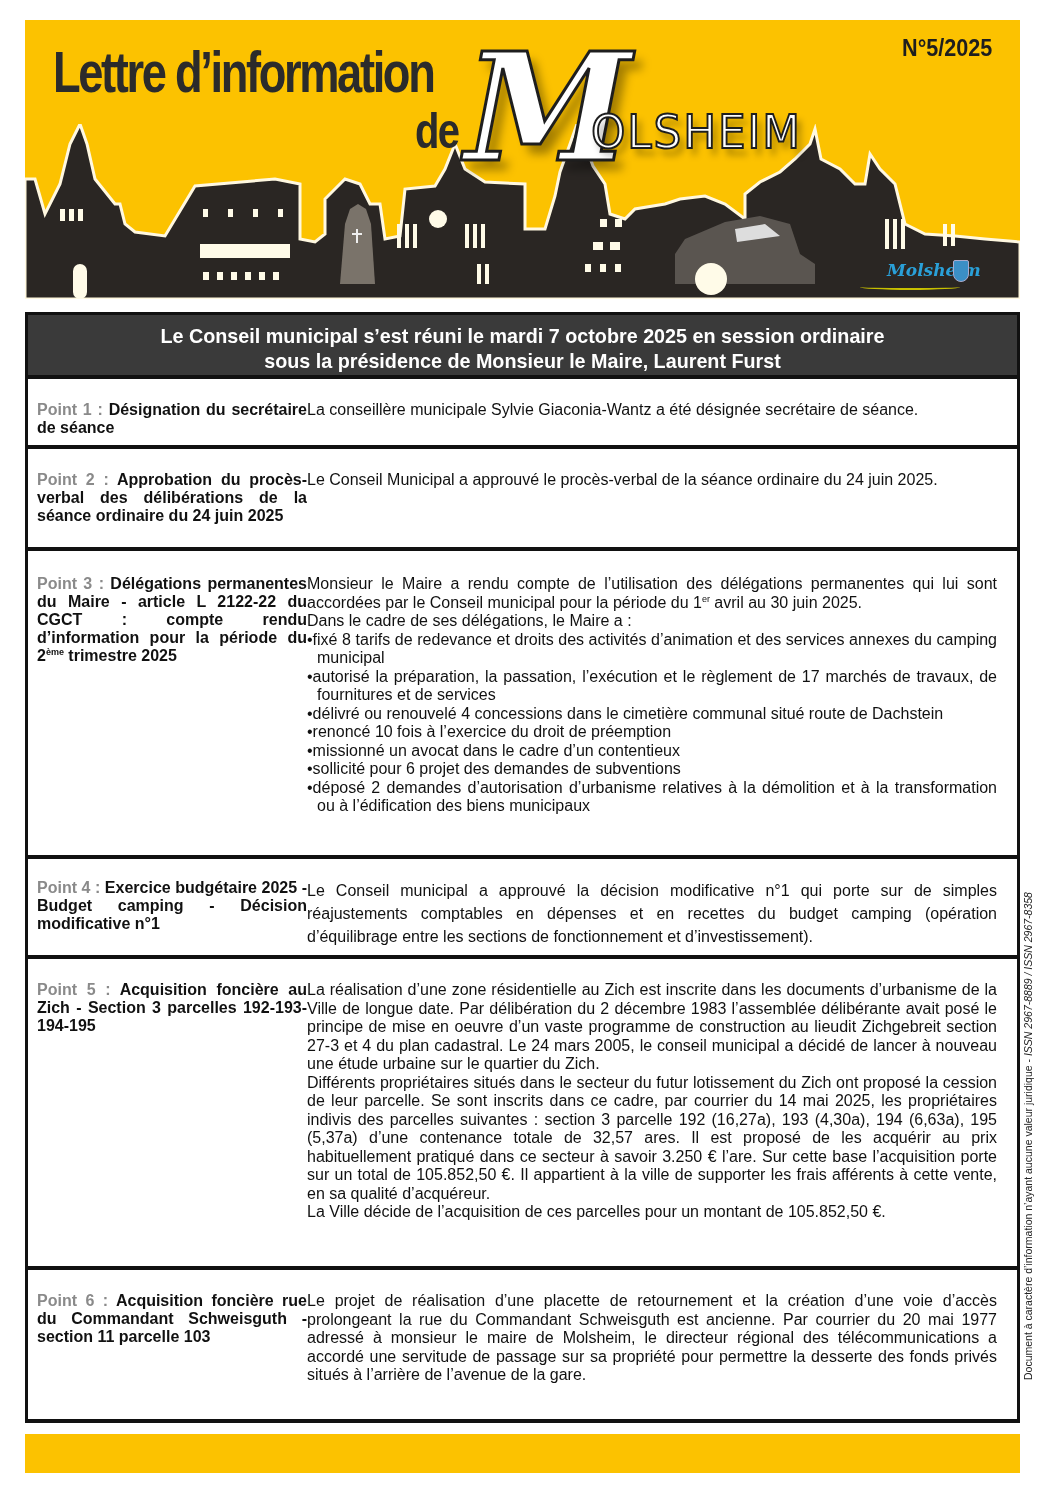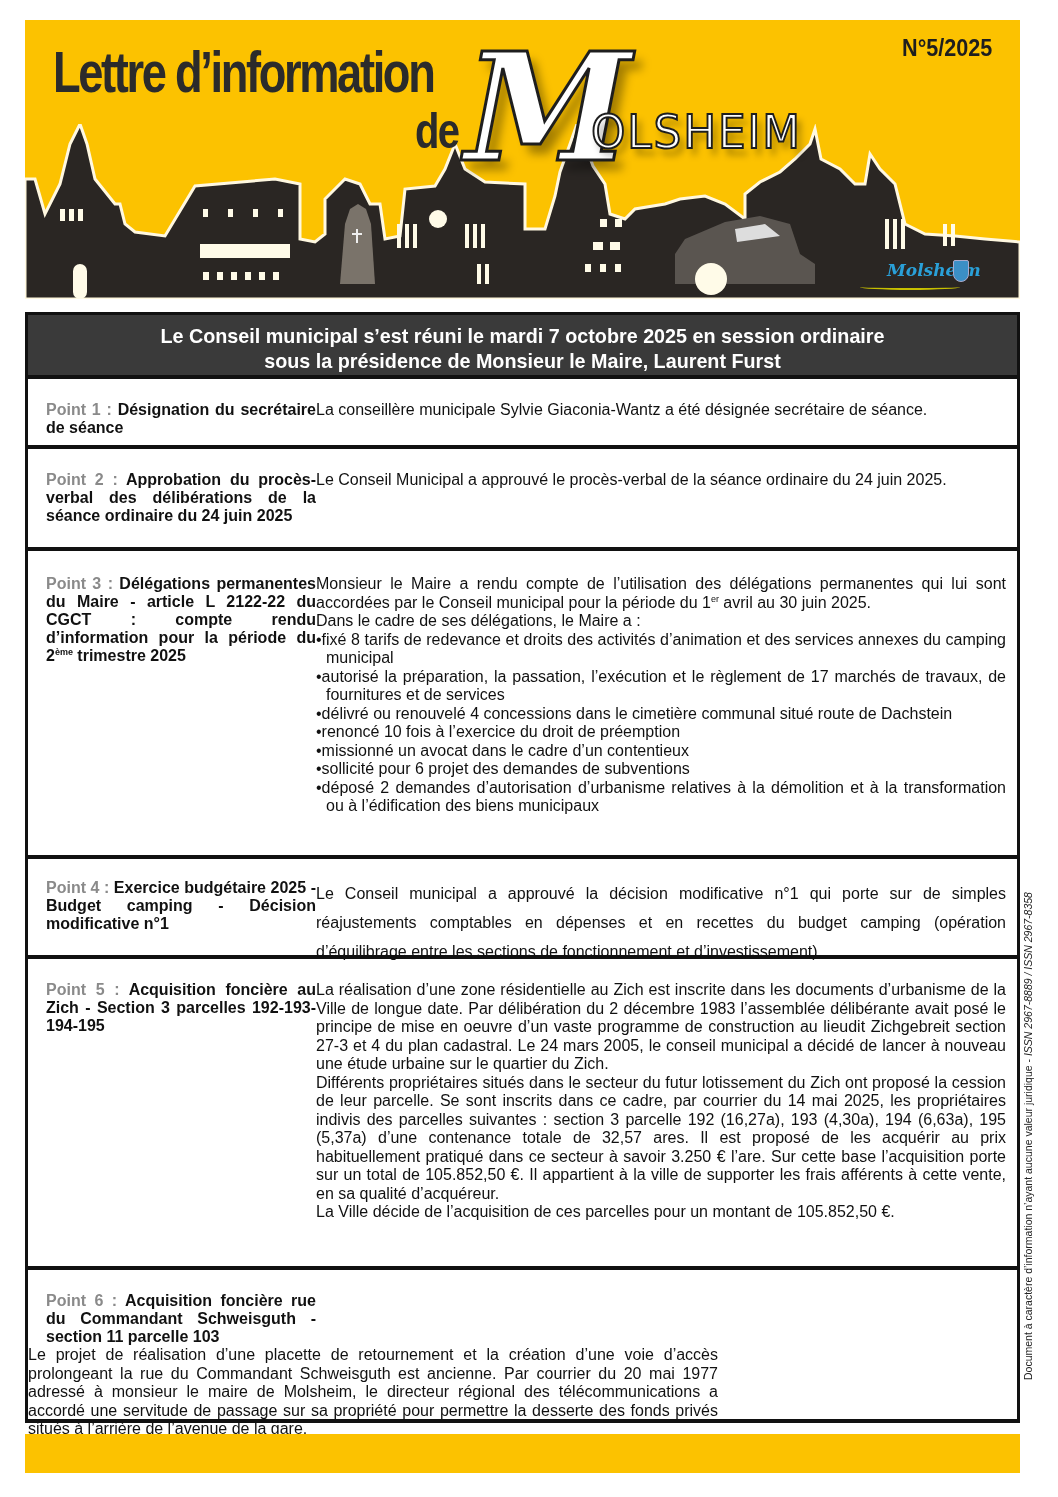--- a/index.html
+++ b/index.html
@@ -67,41 +67,41 @@
   .board-header {
     height: 64px; background: #3a3a3a; color: #fff;
     text-align: center; font-weight: bold; font-size: 21px; line-height: 25px;
     padding-top: 8px; border-bottom: 4px solid #111;
   }
   .board-header div { transform: scaleX(0.94); }
 
   .point {
     display: flex; border-bottom: 4px solid #111; position: relative;
   }
-  .point:last-child { border-bottom: none; flex-direction: column; }
+  .point:last-child { border-bottom: none; }
   .point-title {
-    width: 270px; margin-left: 18px; text-align: justify;
+    width: 270px; margin-left: 9px; text-align: justify;
     font-weight: bold; font-size: 16px; line-height: 18px; color: #111;
   }
   .point-label { color: #8a8a8a; font-weight: bold; }
   .point-body {
     width: 690px; text-align: justify;
     font-size: 16px; line-height: 18.5px; color: #111;
   }
   .point-body p { margin: 0; }
   .point-body ul { list-style: none; }
   .point-body li { padding-left: 10px; text-indent: -10px; }
   .point-body li::before { content: "\2022 "; }
   sup { font-size: 9px; line-height: 0; vertical-align: super; }
 
   .p1 { height: 70px; padding-top: 22px; }
   .p2 { height: 102px; padding-top: 22px; }
   .p3 { height: 308px; padding-top: 24px; }
   .p4 { height: 100px; padding-top: 20px; }
-  .p4 .point-body { line-height: 29px; }
+  .p4 .point-body { line-height: 23px; }
   .p5 { height: 311px; padding-top: 22px; }
   .p6 { height: 150px; padding-top: 22px; }
 
   
   .side-note {
     position: absolute; left: 1022px; top: 1380px;
     transform: rotate(-90deg); transform-origin: left top;
     font-size: 10.5px; color: #222; white-space: nowrap; width: 560px;
   }
   .side-note i { font-style: italic; }

